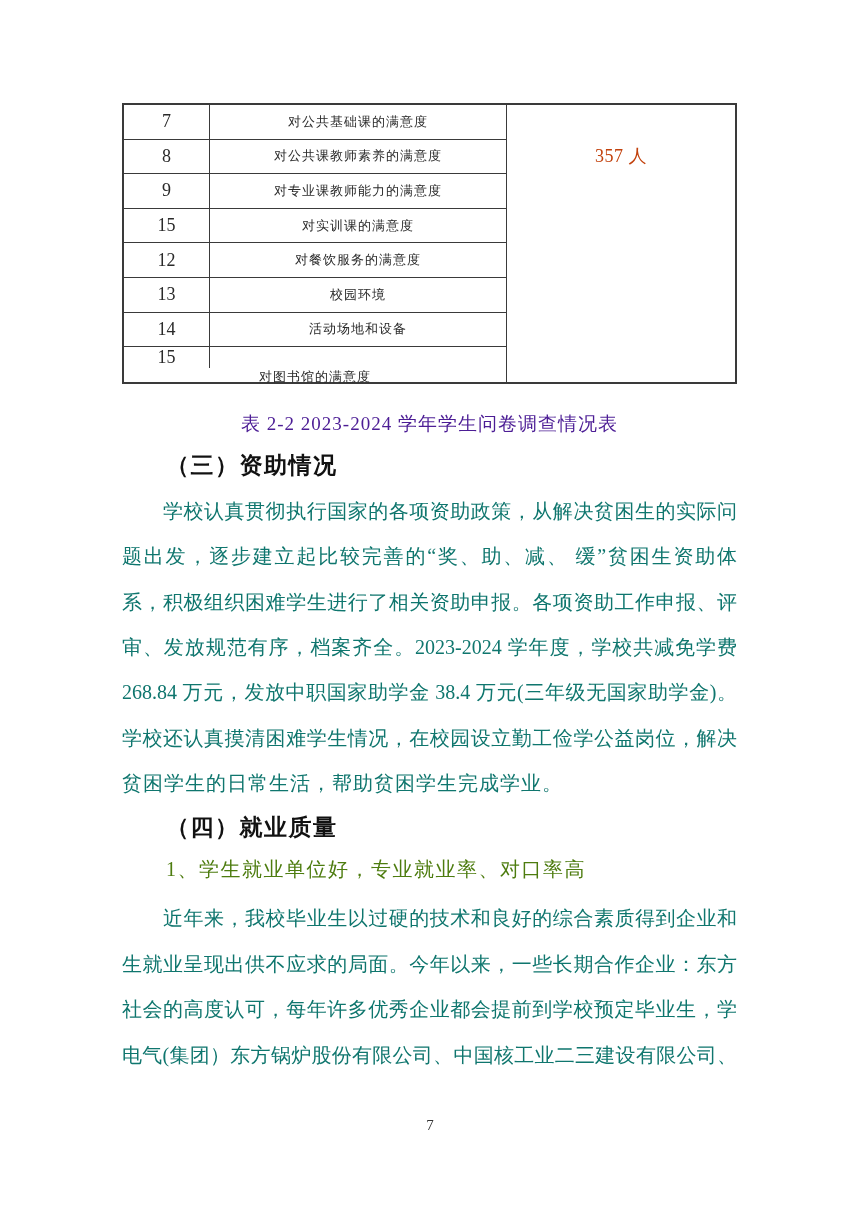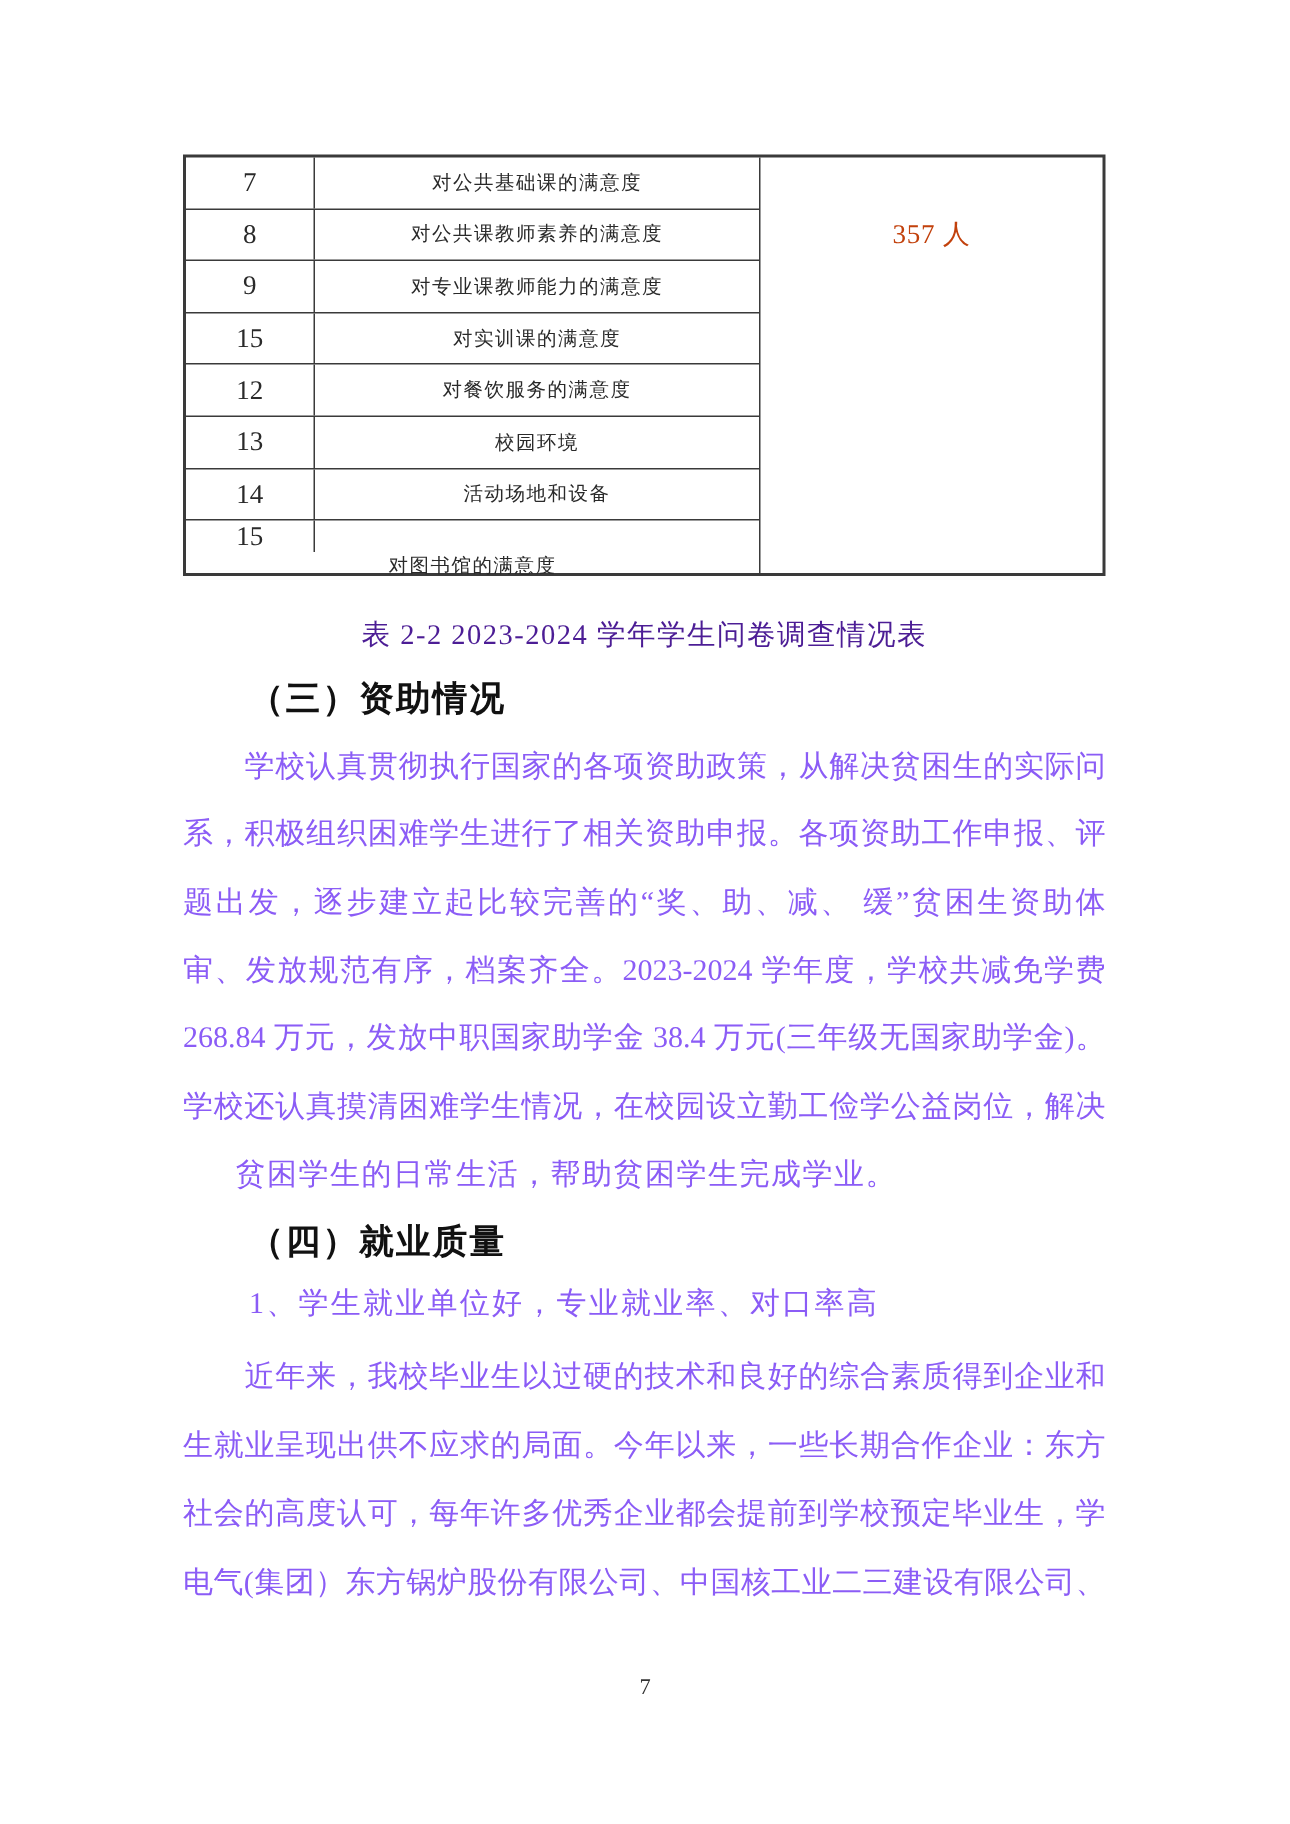--- a/index.html
+++ b/index.html
@@ -71,39 +71,38 @@
     color: #111;
   }
   .sec-heading.h1 { margin-top: 14px; }
   .sec-heading.h2 { margin-top: 7px; }
   .sub-heading {
     margin-top: 11px;
     padding-left: 44px;
     font-size: 20px;
     line-height: 30px;
     letter-spacing: 1.5px;
-    color: #8b5cf6;
+    color: #4d7c0f;
   }
   .para { width: 615px; }
   .para.p1 { margin-top: 8px; }
   .para.p2 { margin-top: 12px; }
   .bodyline {
     font-size: 20px;
     height: 45.4px;
     line-height: 45.4px;
     text-align: justify;
     text-align-last: justify;
-    color: #8b5cf6;
+    color: #0f766e;
     white-space: nowrap;
   }
   .bodyline.last {
     text-align: left;
     text-align-last: left;
     letter-spacing: 1px;
-    margin-left: 35px;
   }
 
   
   .page-number {
     position: absolute;
     top: 1117px;
     left: 0;
     width: 860px;
     text-align: center;
     font-size: 15px;
@@ -162,23 +161,23 @@
   </div>
 
   <div class="caption">表 2-2  2023-2024 学年学生问卷调查情况表</div>
 
   <div class="sec-heading h1">（三）资助情况</div>
 
   <div class="para p1">
     <div>
   <div class="bodyline">　　学校认真贯彻执行国家的各项资助政策，从解决贫困生的实际问</div>
 
+  <div class="bodyline">题出发，逐步建立起比较完善的“奖、助、减、 缓”贫困生资助体</div>
+
   <div class="bodyline">系，积极组织困难学生进行了相关资助申报。各项资助工作申报、评</div>
-
-  <div class="bodyline">题出发，逐步建立起比较完善的“奖、助、减、 缓”贫困生资助体</div>
 
   <div class="bodyline">审、发放规范有序，档案齐全。2023-2024 学年度，学校共减免学费</div>
 
   <div class="bodyline">268.84 万元，发放中职国家助学金 38.4 万元(三年级无国家助学金)。</div>
 
   <div class="bodyline">学校还认真摸清困难学生情况，在校园设立勤工俭学公益岗位，解决</div>
 </div>
     <div class="bodyline last">贫困学生的日常生活，帮助贫困学生完成学业。</div>
   </div>
 

